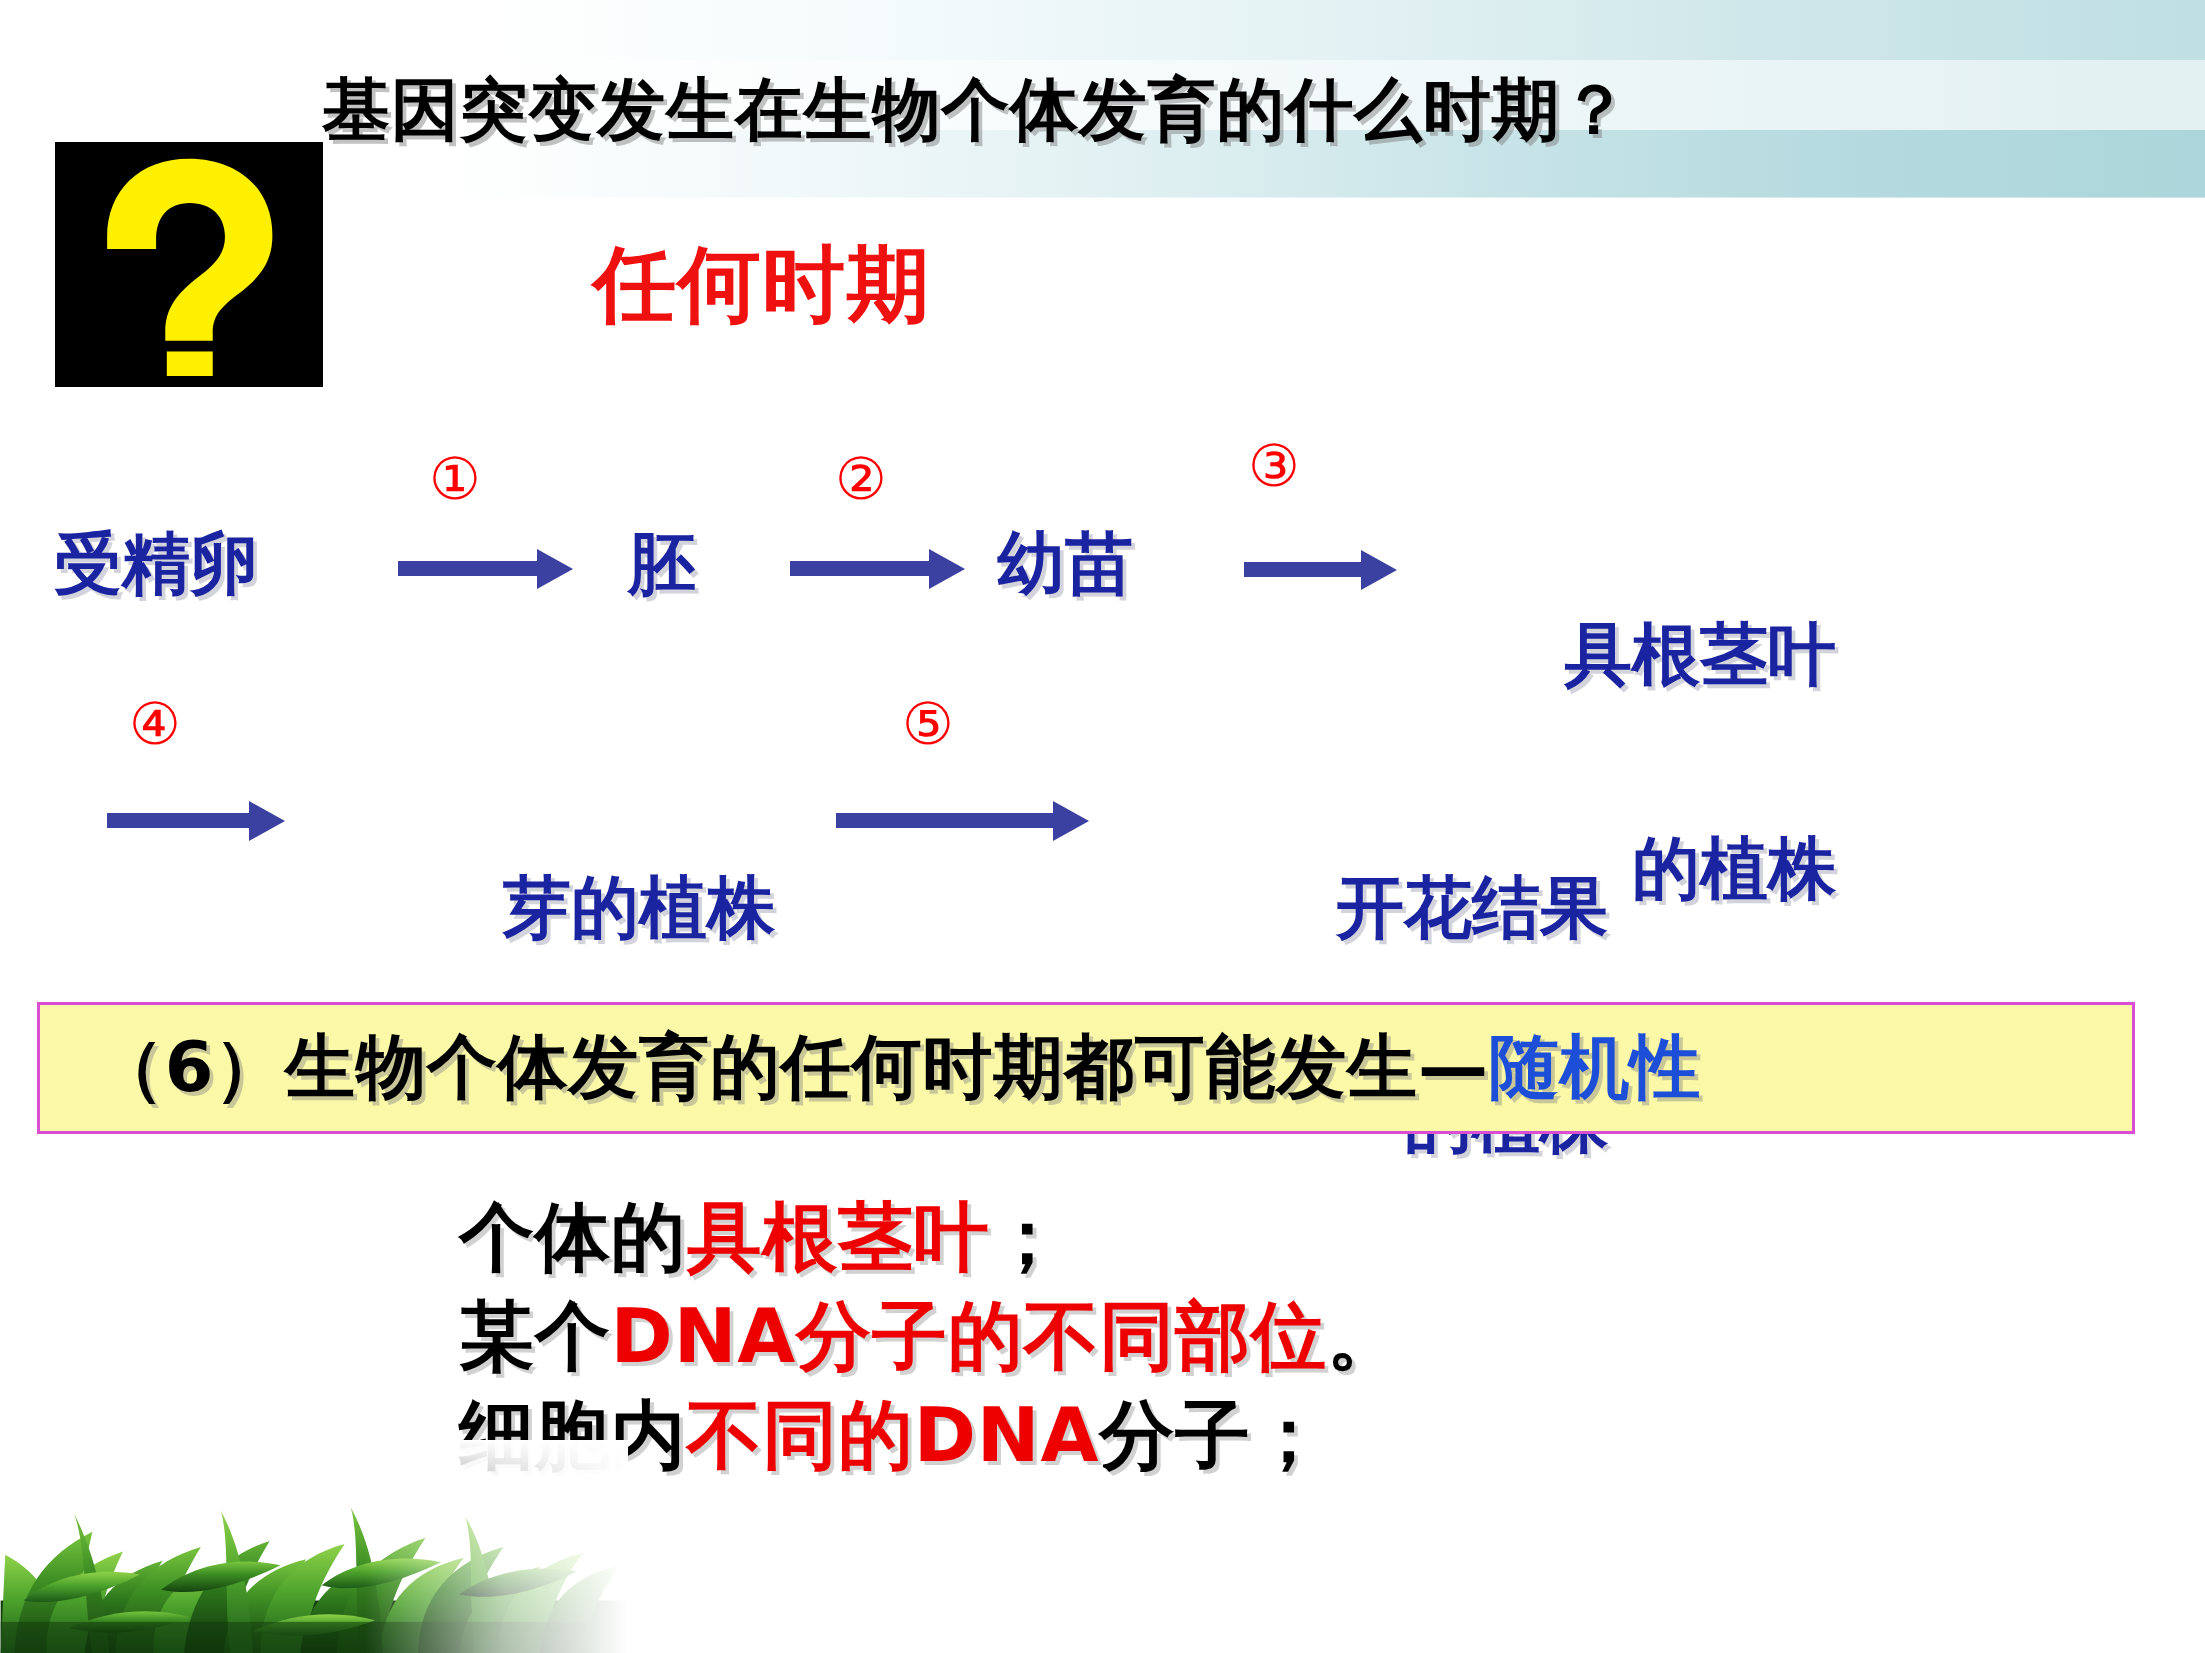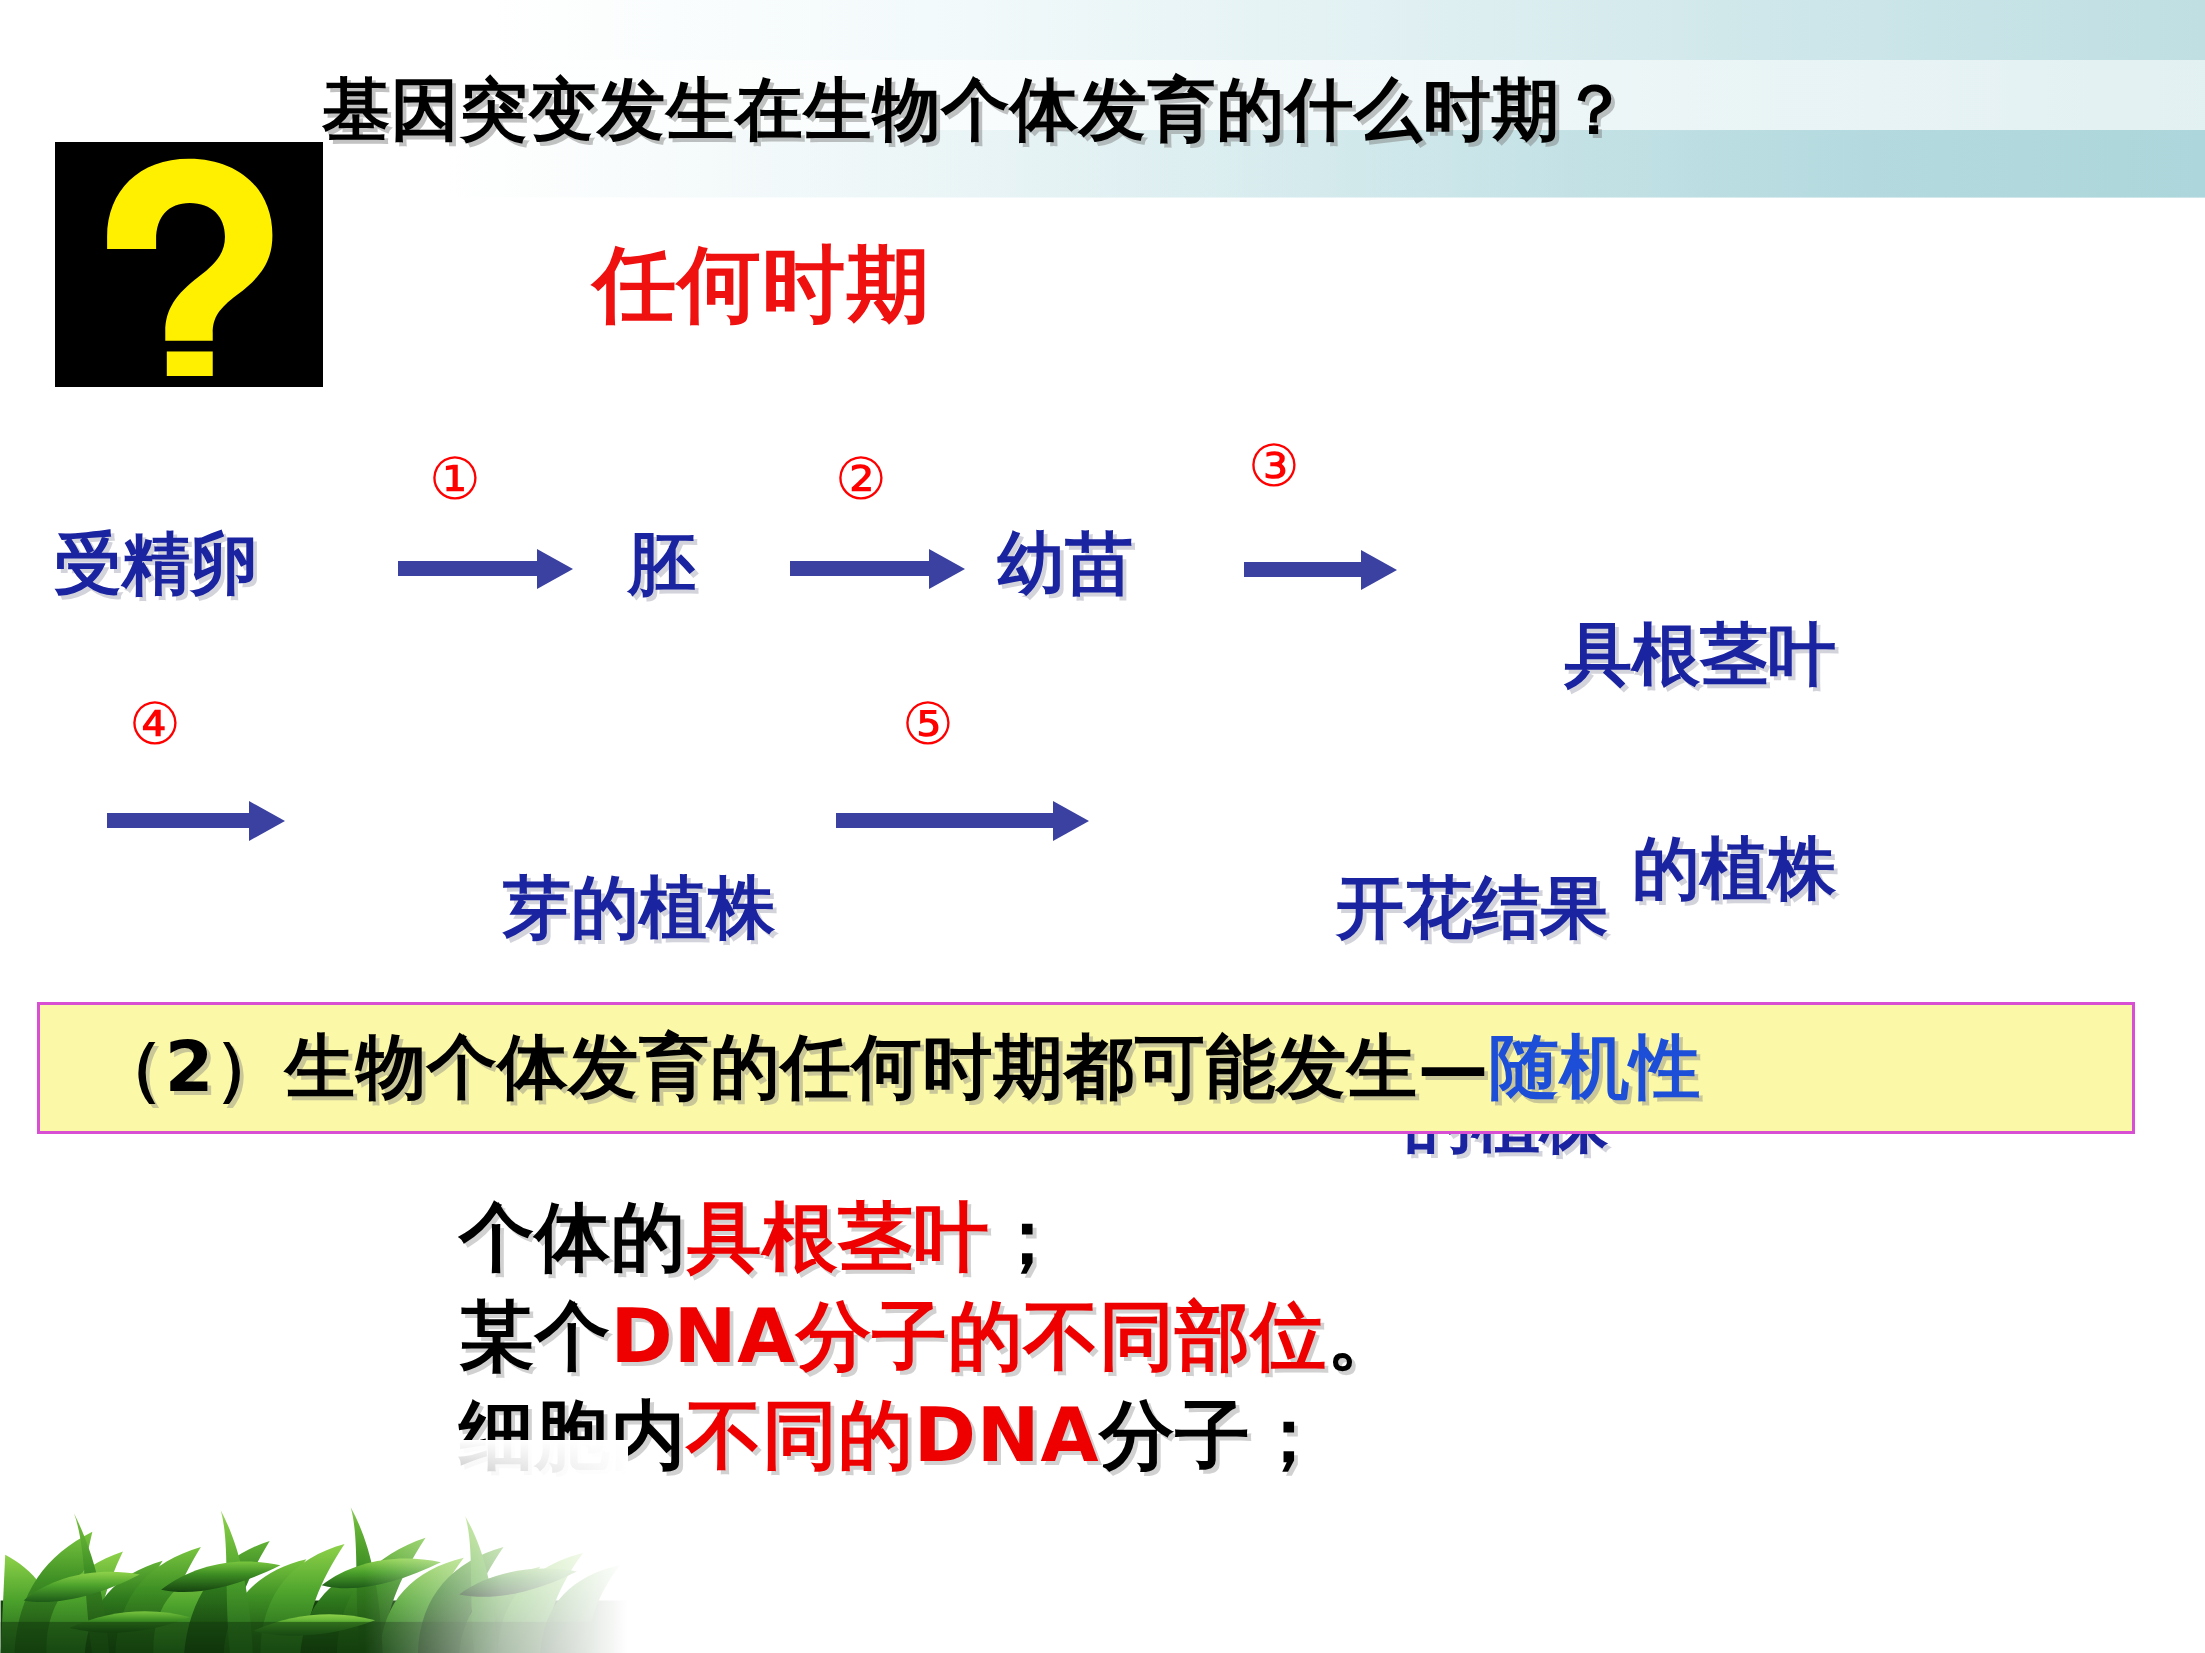--- a/index.html
+++ b/index.html
@@ -284,21 +284,21 @@
     <div class="head" style="left:217px;"></div>
   </div>
 
   <div class="flow-node two-line" style="left:1179px; top:300px; width:429px;">
     <div>开花结果</div>
     <div>的植株</div>
   </div>
 </div>
 
 <div id="callout-box">
-  <div id="callout-text"><span>（2）生物个体发育的任何时期都可能发生—</span><span class="hl">随机性</span></div>
+  <div id="callout-text"><span>（6）生物个体发育的任何时期都可能发生—</span><span class="hl">随机性</span></div>
 </div>
 
 <div id="bottom-list">
   <div class="bl-line"><span>个体的</span><span class="red">具根茎叶</span><span>；</span></div>
 
   <div class="bl-line"><span>某个</span><span class="red">DNA分子的不同部位</span><span>。</span></div>
 
   <div class="bl-line"><span>细胞内</span><span class="red">不同的DNA</span><span>分子；</span></div>
 </div>
 

